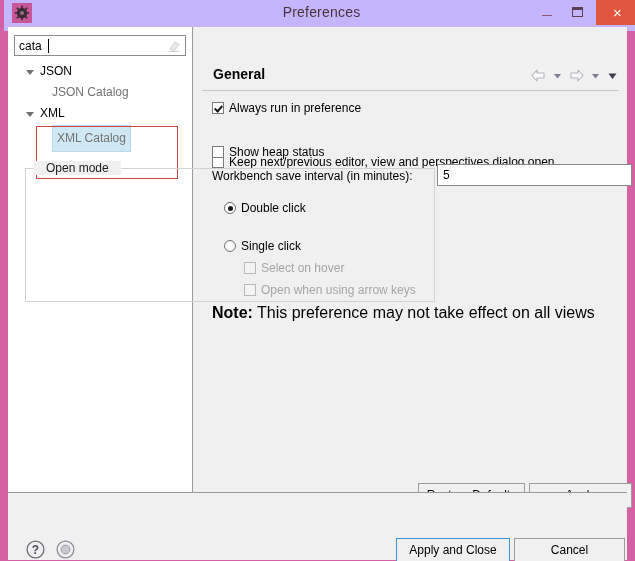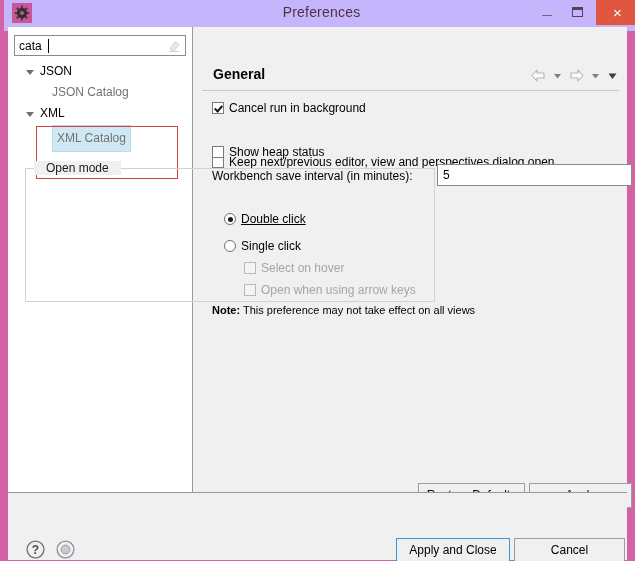--- a/index.html
+++ b/index.html
@@ -306,21 +306,21 @@
     content: "";
     position: absolute;
     left: 2.5px; top: 2.5px;
     width: 5px; height: 5px;
     background: #1b1b1b;
     border-radius: 50%;
   }
   #note-row {
     position: absolute;
     left: 204px; top: 277px;
-    font-size: 11px;
+    font-size: 16px;
   }
   #note-row b { font-weight: bold; }
 
   
   .btn {
     position: absolute;
     background: #f0f0f0;
     border: 1px solid #9d9d9d;
     box-sizing: border-box;
     font-size: 12px;
@@ -471,38 +471,38 @@
             <svg width="13" height="13" viewBox="0 0 13 13" aria-hidden="true">
               <path d="M2.5 4.5 L10.5 4.5 L6.5 10 Z" fill="#3c3c4a"></path>
             </svg>
           </span>
         </div>
         <div id="header-rule"></div>
       </div>
     </div>
 
     <div class="row-check" style="left:204px; top:74px;">
-      <span class="cbox checked"></span><span>Cancel run in background</span>
+      <span class="cbox checked"></span><span>Always run in preference</span>
     </div>
     <div class="row-check" style="left:204px; top:96px;margin-top:32px;">
       <span class="cbox"></span><span>Keep next/previous editor, view and perspectives dialog open</span>
     </div>
     <div class="row-check" style="left:204px; top:118px;">
       <span class="cbox"></span><span>Show heap status</span>
     </div>
 
     <div id="save-label">Workbench save interval (in minutes):</div>
     <div id="save-input">
       <span id="save-value">5</span>
     </div>
 
     <div id="openmode-group"></div>
     <div id="openmode-legend">Open mode</div>
 
-    <div class="row-check" style="left:216px; top:185px;text-decoration:underline;">
+    <div class="row-check" style="left:216px; top:174px;">
       <span class="radio on"></span><span>Double click</span>
     </div>
     <div class="row-check" style="left:216px; top:212px;">
       <span class="radio"></span><span>Single click</span>
     </div>
     <div class="row-check dimtext" style="left:236px; top:234px;">
       <span class="cbox disabled"></span><span>Select on hover</span>
     </div>
     <div class="row-check dimtext" style="left:236px; top:256px;">
       <span class="cbox disabled"></span><span>Open when using arrow keys</span>

